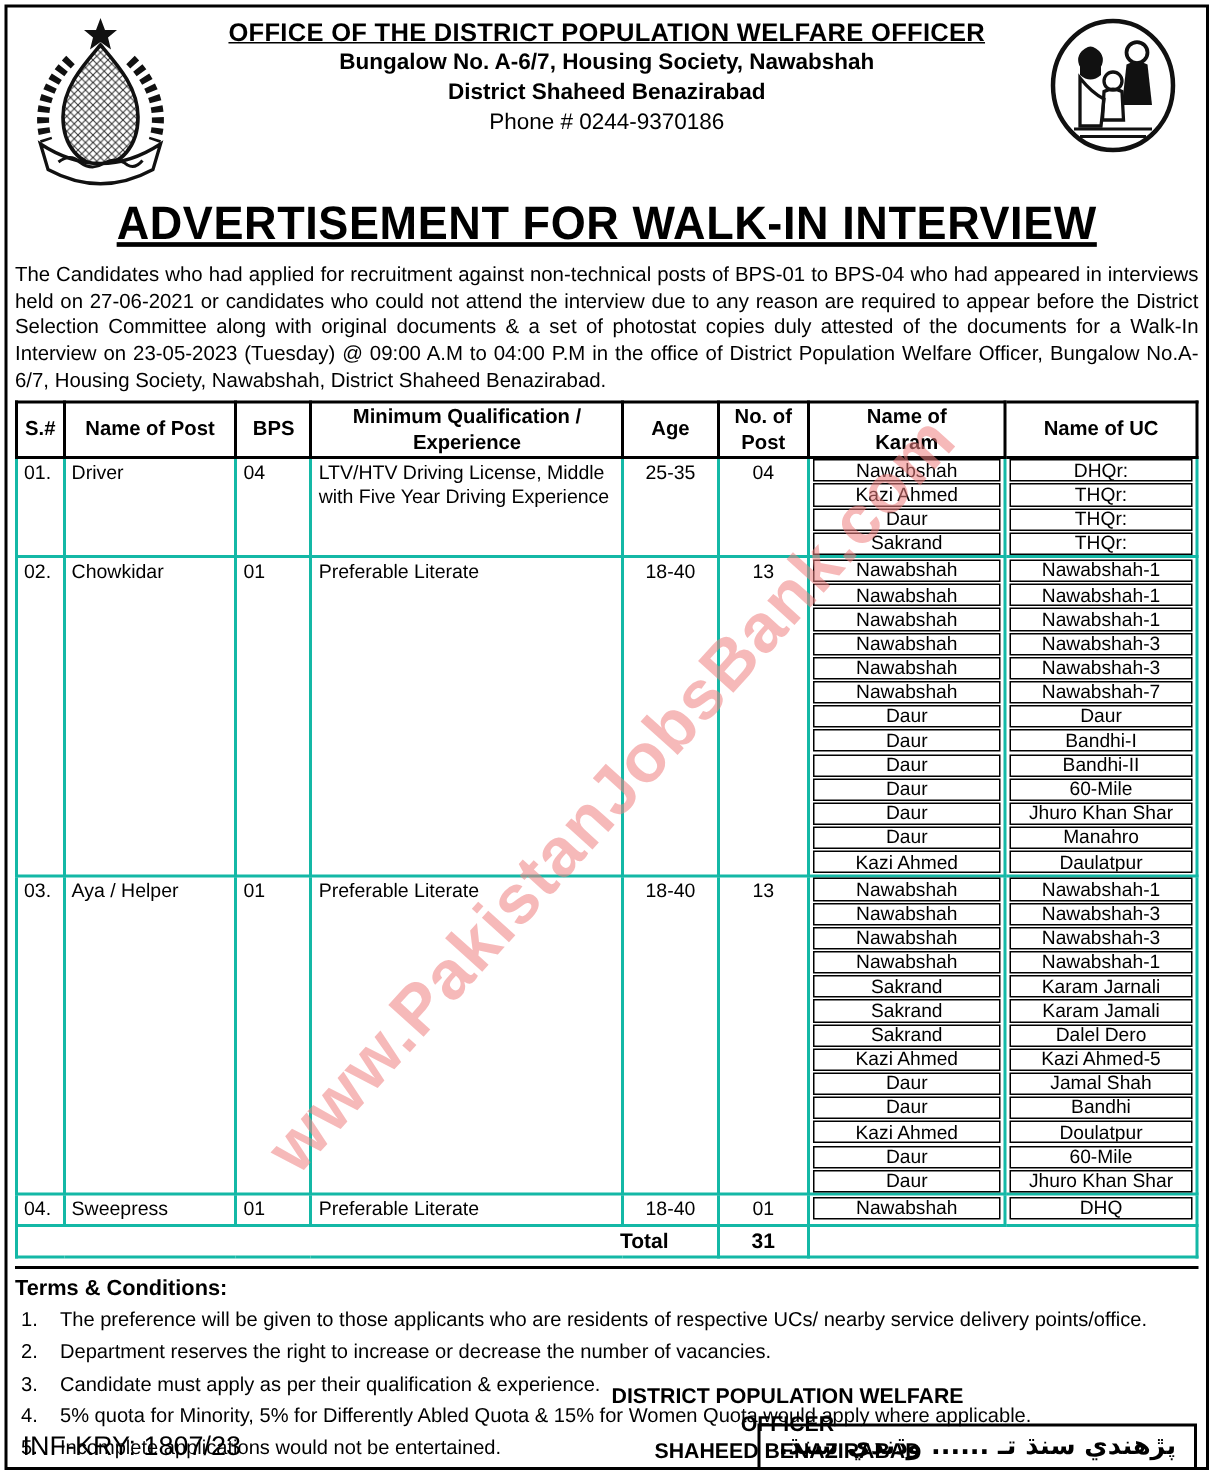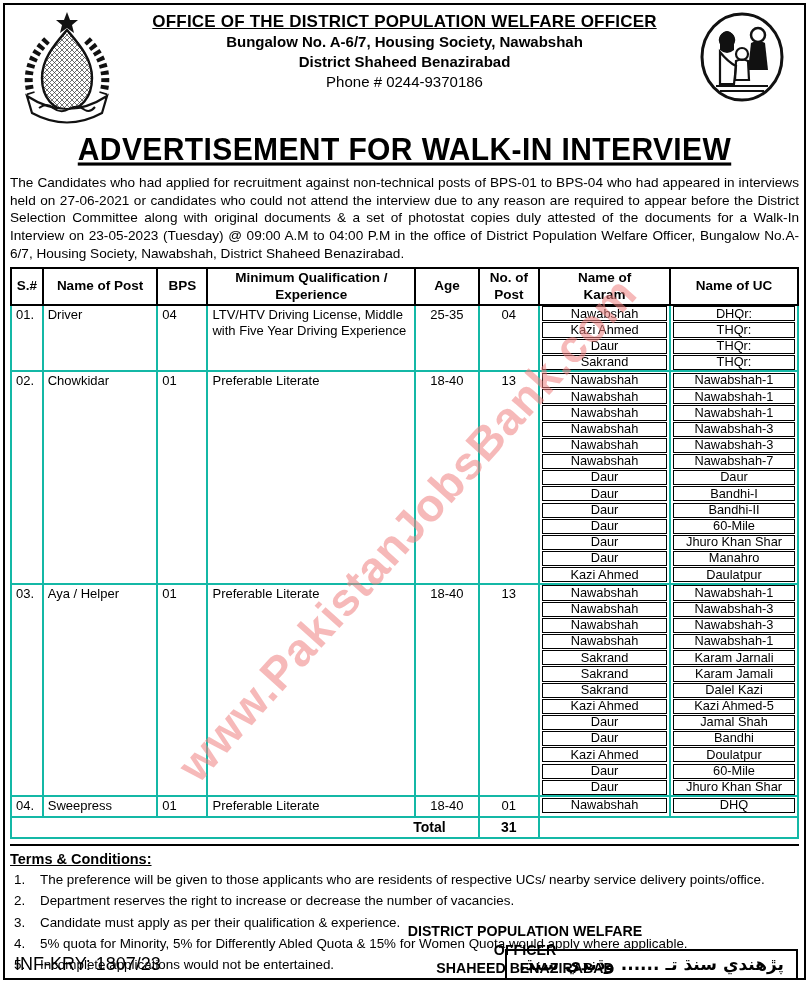--- a/index.html
+++ b/index.html
@@ -46,21 +46,21 @@
   .sub{
     box-sizing:border-box;height:15.1px;margin:.55px 2px;
     border:1.6px solid #000;
     display:flex;align-items:center;justify-content:center;
     font-size:12.8px;line-height:12.5px;white-space:nowrap;overflow:hidden;
   }
   td.total-label{text-align:right;padding-right:32px;font-weight:bold;font-size:14px;vertical-align:middle;}
   td.total-value{text-align:center;font-weight:bold;font-size:14px;vertical-align:middle;}
   
   .terms{margin:5px 5px 0 5px;border-top:2px solid #000;padding-top:5px;}
-  .terms-heading{font-size:14.5px;font-weight:bold;text-decoration:underline;margin-bottom:5px;}
+  .terms-heading{font-size:14.5px;font-weight:bold;margin-bottom:5px;}
   .term-item{display:grid;grid-template-columns:30px 1fr;font-size:13.4px;line-height:1.25;margin-bottom:4.6px;}
   .term-num{padding-left:4px;}
   
   .signature{position:absolute;left:372px;top:917px;width:296px;text-align:center;
     font-weight:bold;font-size:14.2px;line-height:1.32;}
   .ref{position:absolute;left:10px;top:949px;font-size:18px;}
   .sindhi-box{
     position:absolute;right:6px;top:944px;border:2px solid #000;
     padding:3px 12px 4px 12px;font-size:17px;font-weight:bold;direction:rtl;
     font-family:"DejaVu Sans",sans-serif;
@@ -241,21 +241,21 @@
             </div>
           </td>
           <td class="loc">
             <div class="stack">
               <div class="sub">Nawabshah-1</div>
               <div class="sub">Nawabshah-3</div>
               <div class="sub">Nawabshah-3</div>
               <div class="sub">Nawabshah-1</div>
               <div class="sub">Karam Jarnali</div>
               <div class="sub">Karam Jamali</div>
-              <div class="sub">Dalel Kazi</div>
+              <div class="sub">Dalel Dero</div>
               <div class="sub">Kazi Ahmed-5</div>
               <div class="sub">Jamal Shah</div>
               <div class="sub">Bandhi</div>
               <div class="sub">Doulatpur</div>
               <div class="sub">60-Mile</div>
               <div class="sub">Jhuro Khan Shar</div>
             </div>
           </td>
         </tr>
         <tr>

